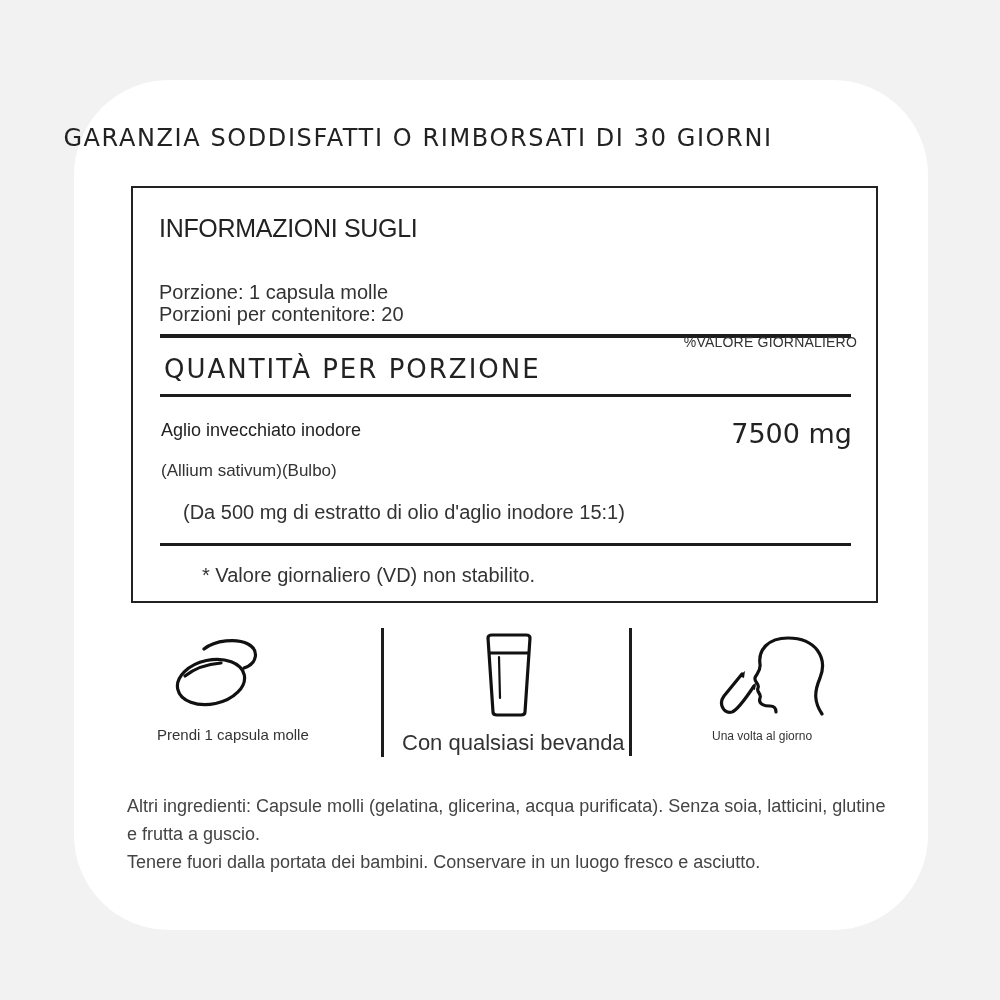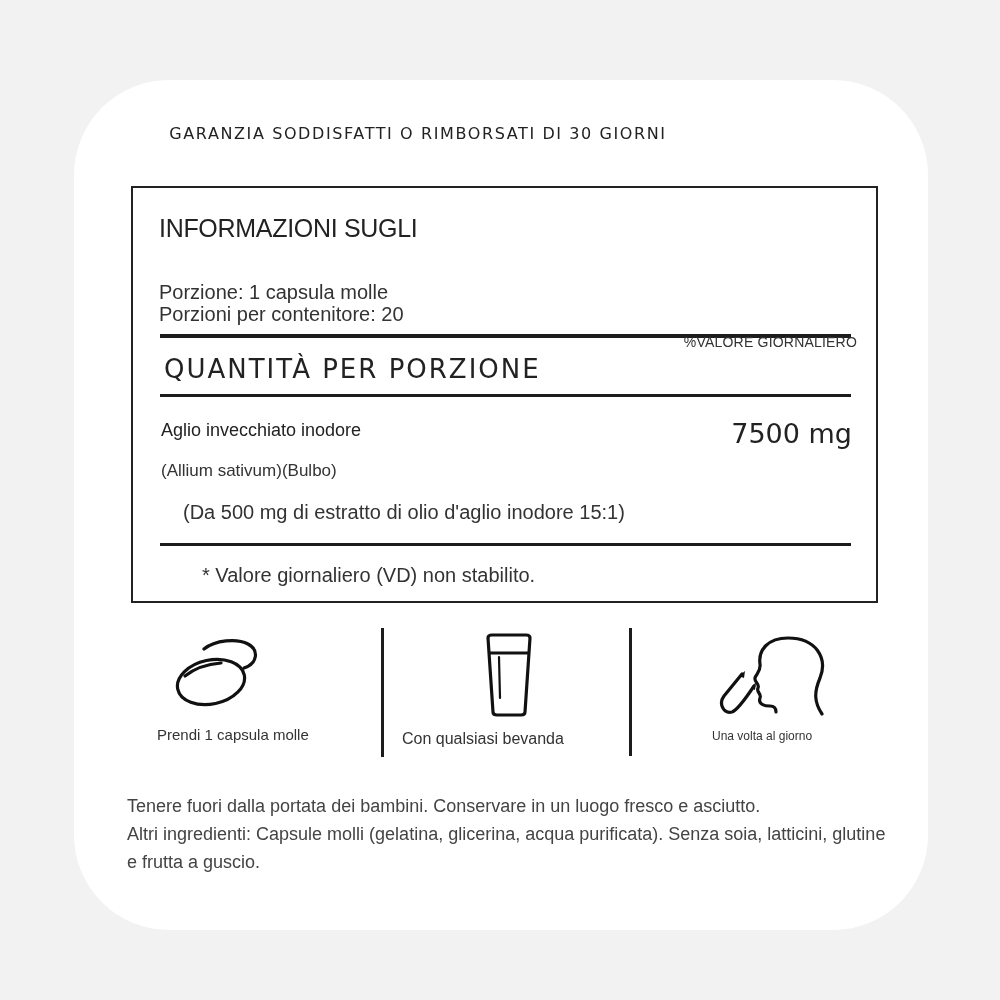--- a/index.html
+++ b/index.html
@@ -15,21 +15,21 @@
       position: absolute;
       left: 74px; top: 80px;
       width: 854px; height: 850px;
       background: #ffffff;
       border-radius: 95px;
     }
     .guarantee {
       position: absolute;
       left: 0; top: 124px; width: 836px;
       text-align: center;
-      font-size: 16px;
+      font-size: 24px;
       letter-spacing: 1.6px;
       color: #222;
       font-family: "DejaVu Sans", sans-serif;
       font-weight: normal;
     }
     .facts-box {
       position: absolute;
       left: 131px; top: 186px;
       width: 743px; height: 413px;
       border: 2px solid #222;
@@ -170,31 +170,31 @@
 </div>
 
 <div class="vdivider" style="left:381px; top:628px; height:129px;"></div>
 
 <div class="usage-col" style="left:390px; width:240px;">
   <svg class="usage-icon" style="left:94px; top:4px;" width="50" height="86" viewBox="0 0 50 86">
     <path d="M4 6 Q4 3 8 3 L42 3 Q46 3 46 6 L41 80 Q41 83 37 83 L13 83 Q9 83 9 80 Z" fill="none" stroke="#111" stroke-width="3.2" stroke-linejoin="round"></path>
     <line x1="5" y1="21" x2="45" y2="21" stroke="#111" stroke-width="3"></line>
     <line x1="15" y1="25" x2="16" y2="66" stroke="#111" stroke-width="2.2" stroke-linecap="round"></line>
   </svg>
-  <div class="usage-label" style="left:12px; top:102px; font-size:16px;">Con qualsiasi bevanda</div>
+  <div class="usage-label" style="left:12px; top:102px; font-size:22px;">Con qualsiasi bevanda</div>
 </div>
 
 <div class="vdivider" style="left:629px; top:628px; height:128px;"></div>
 
 <div class="usage-col" style="left:640px; width:250px;">
   <svg class="usage-icon" style="left:78px; top:6px;" width="110" height="86" viewBox="0 0 110 86">
     <path d="M104 80 C 96 68, 96 58, 102 44 C 110 24, 98 4, 70 4 C 50 4, 40 16, 42 30 C 43 38, 38 40, 37 44 C 36 48, 42 50, 40 54 C 38 58, 44 60, 42 64 C 40 70, 46 72, 52 72 C 56 72, 58 74, 58 78" fill="none" stroke="#111" stroke-width="3.2" stroke-linecap="round" stroke-linejoin="round"></path>
     <path d="M24 40 L 6 62 C 0 70, 6 80, 14 78 C 20 76, 32 58, 36 52" fill="none" stroke="#111" stroke-width="3.2" stroke-linecap="round" stroke-linejoin="round"></path>
     <path d="M21 42 L 27 37 L 26 44 Z" fill="#111"></path>
     <path d="M33 54 L 38 48 L 37 56 Z" fill="#111"></path>
   </svg>
   <div class="usage-label" style="left:72px; top:101px; font-size:12px;">Una volta al giorno</div>
 </div>
 
 <div class="other-info">
+  <p>Altri ingredienti: Capsule molli (gelatina, glicerina, acqua purificata). Senza soia, latticini, glutine e frutta a guscio.</p>
   <p>Tenere fuori dalla portata dei bambini. Conservare in un luogo fresco e asciutto.</p>
-  <p>Altri ingredienti: Capsule molli (gelatina, glicerina, acqua purificata). Senza soia, latticini, glutine e frutta a guscio.</p>
 </div>
 
 </body></html>

